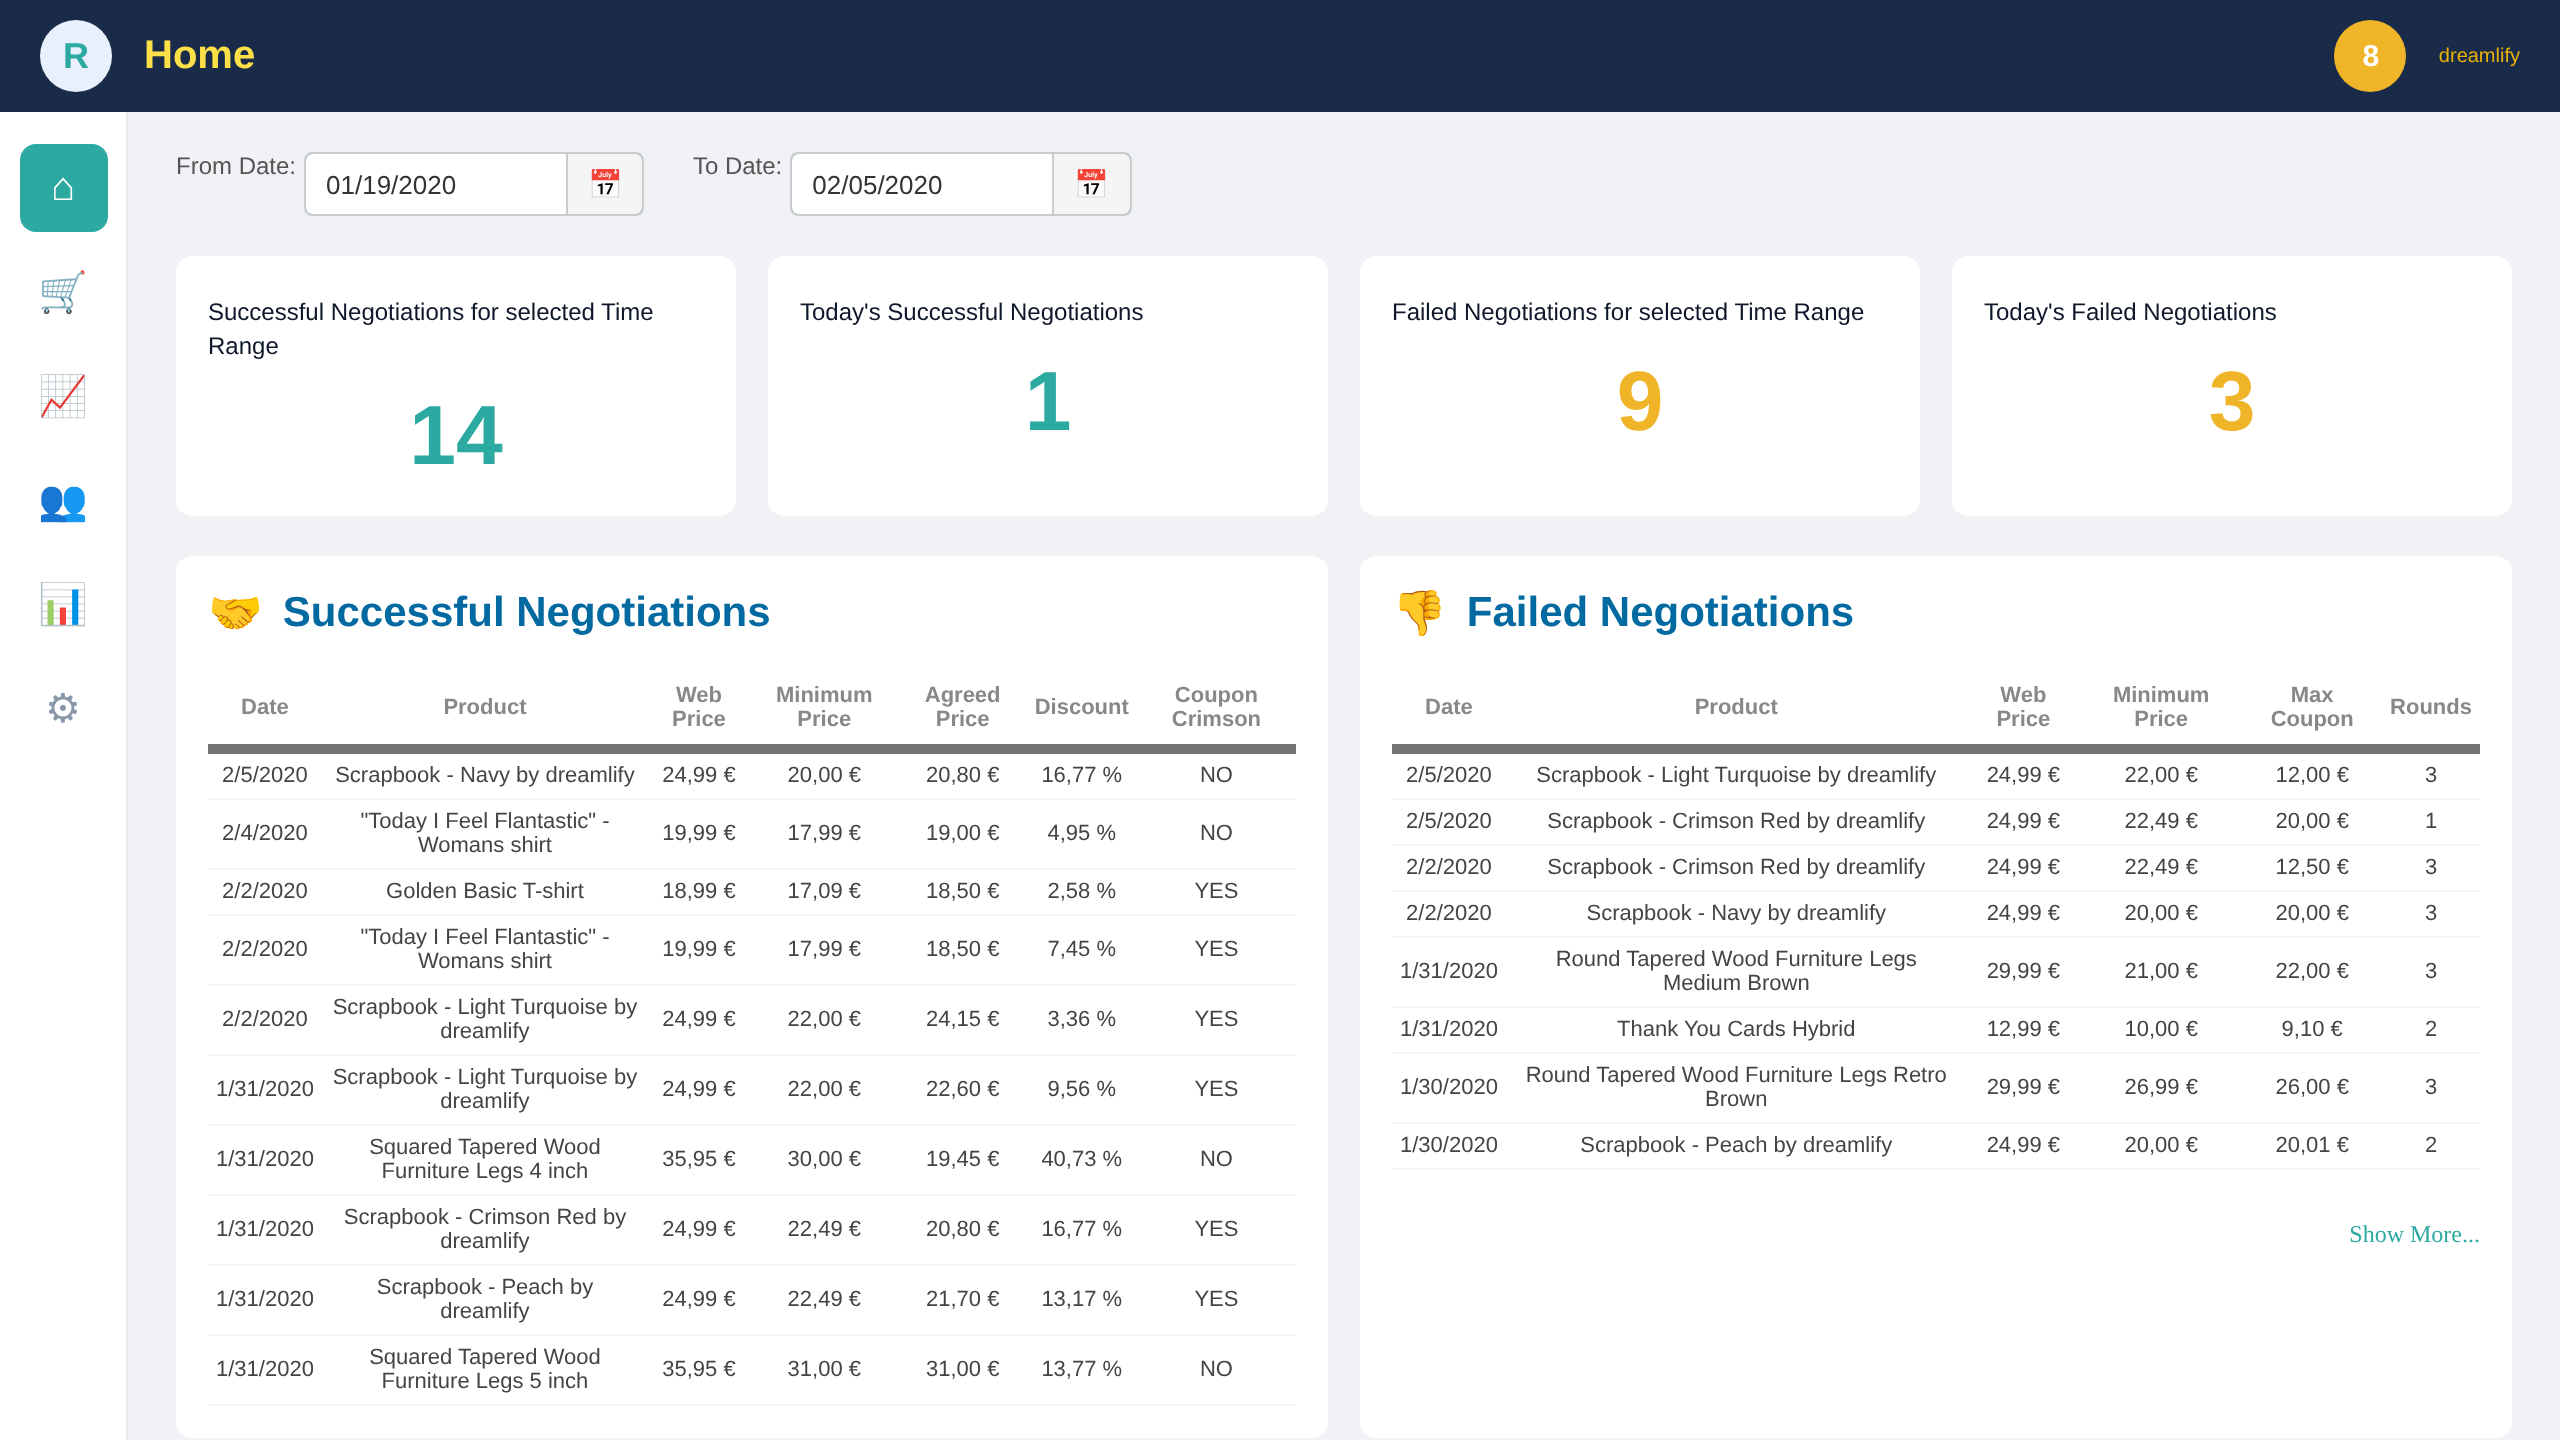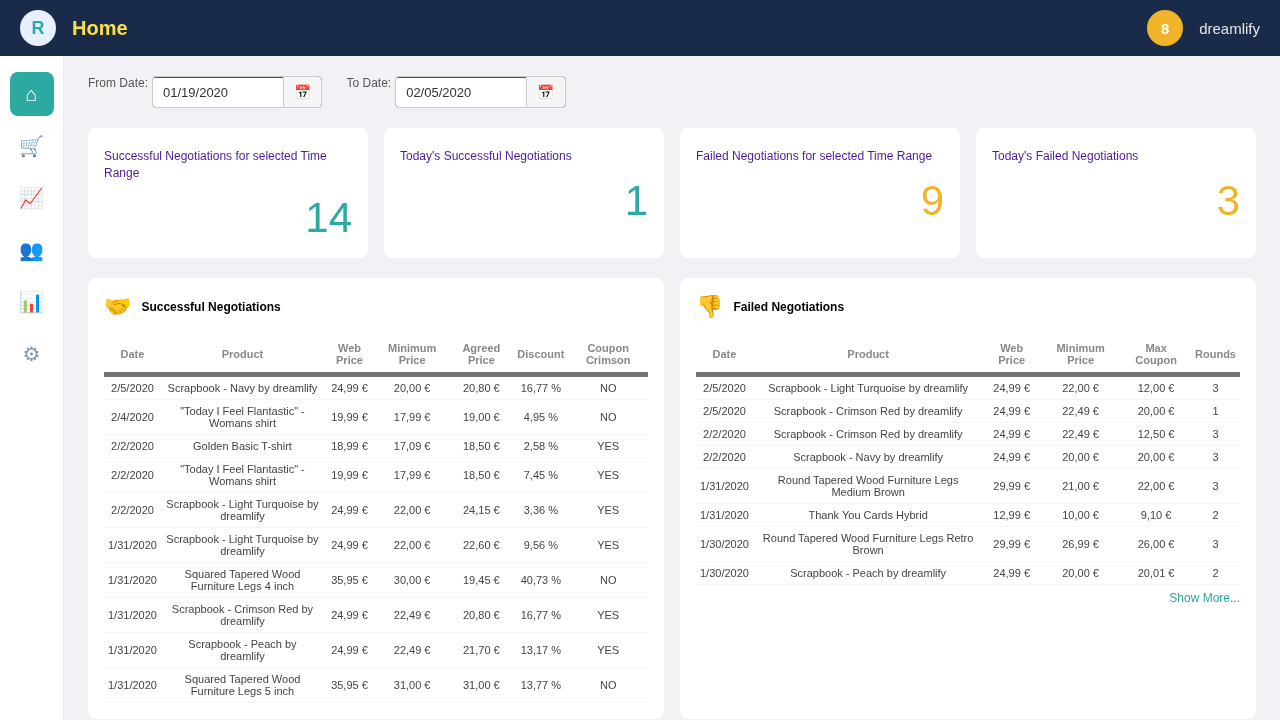--- a/index.html
+++ b/index.html
@@ -29,22 +29,22 @@
       flex: 1;
     }
     .topnav-user-badge {
       width: 36px; height: 36px;
       background: #f0b429;
       border-radius: 50%;
       display: flex; align-items: center; justify-content: center;
       color: #fff; font-weight: bold; font-size: 15px;
     }
     .topnav-username {
-      color: #e5e5e5;
-      font-size: 15px;
+      color: #eab308;
+      font-size: 10px;
     }
 
     
     .layout { display: flex; flex: 1; overflow: hidden; }
 
     
     .sidebar {
       width: 64px;
       background: #fff;
       border-right: 1px solid #e8eaf0;
@@ -77,21 +77,21 @@
 
     
     .date-filters {
       display: flex;
       gap: 24px;
       margin-bottom: 20px;
     }
     .date-field { display: flex; gap: 4px; }
     .date-label { font-size: 12px; color: #555; }
     .date-input-wrap {
-      display: flex; align-items: center;
+      display: flex; 
       border: 1px solid #ccc;
       border-radius: 4px;
       background: #0369a1;
       overflow: hidden;
     }
     .date-input {
       border: none; outline: none;
       padding: 7px 10px;
       font-size: 13px;
       width: 130px;
@@ -114,27 +114,27 @@
       margin-bottom: 20px;
     }
     .stat-card {
       background: #fff;
       border-radius: 8px;
       padding: 20px 16px 16px 16px;
       display: flex; flex-direction: column; gap: 12px;
     }
     .stat-card-label {
       font-size: 12px;
-      color: #4c1d95;
+      color: #0f172a;
       line-height: 1.4;
     }
     .stat-card-value {
       font-size: 42px;
-      font-weight: 400;
-      text-align: right;
+      font-weight: 700;
+      text-align: center;
     }
     .stat-card-value.teal { color: #2ca9a0; }
     .stat-card-value.gold { color: #f0b429; }
 
     
     .tables-section {
       display: grid;
       grid-template-columns: 1fr 1fr;
       gap: 16px;
     }
@@ -144,23 +144,23 @@
       padding: 16px;
     }
     .table-card-header {
       display: flex; align-items: center; gap: 10px;
       margin-bottom: 16px;
     }
     .table-header-icon {
       font-size: 22px;
     }
     .table-header-title {
-      font-size: 12px;
+      font-size: 21px;
       font-weight: 600;
-      color: #000000;
+      color: #0369a1;
     }
     table {
       width: 100%;
       border-collapse: collapse;
       font-size: 11px;
     }
     thead th {
       color: #888;
       font-weight: 600;
       text-align: center;
@@ -170,24 +170,25 @@
     }
     tbody td {
       text-align: center;
       padding: 5px 4px;
       color: #444;
       font-size: 11px;
       border-bottom: 1px solid #f5f5f5;
     }
     .show-more {
       text-align: right;
-      margin-top: 6px;
+      margin-top: 25px;
       font-size: 12px;
       color: #2ca9a0;
       cursor: pointer;
+      font-family: Liberation Serif, serif;
     }
   </style>
 </head>
 <body>
 
 <div class="topnav">
   <div class="topnav-logo">
     <span>R</span>
   </div>
   <div class="topnav-title">Home</div>

